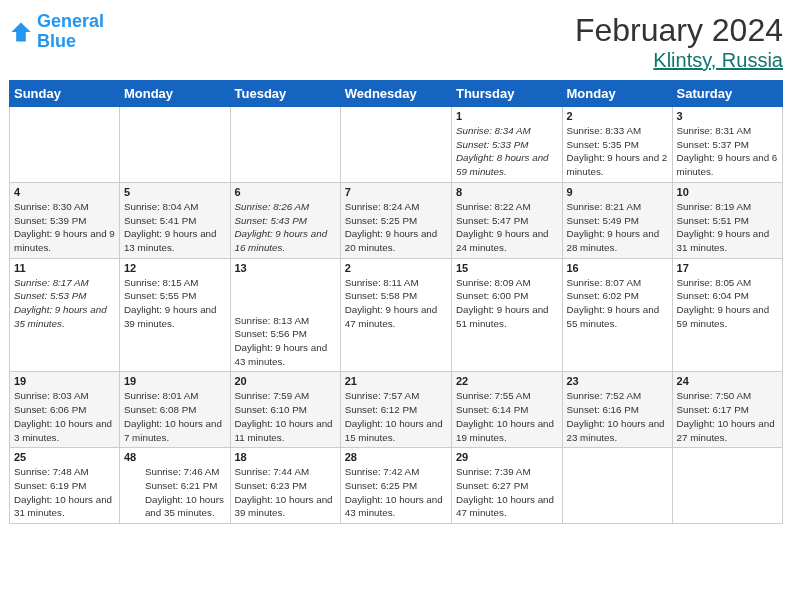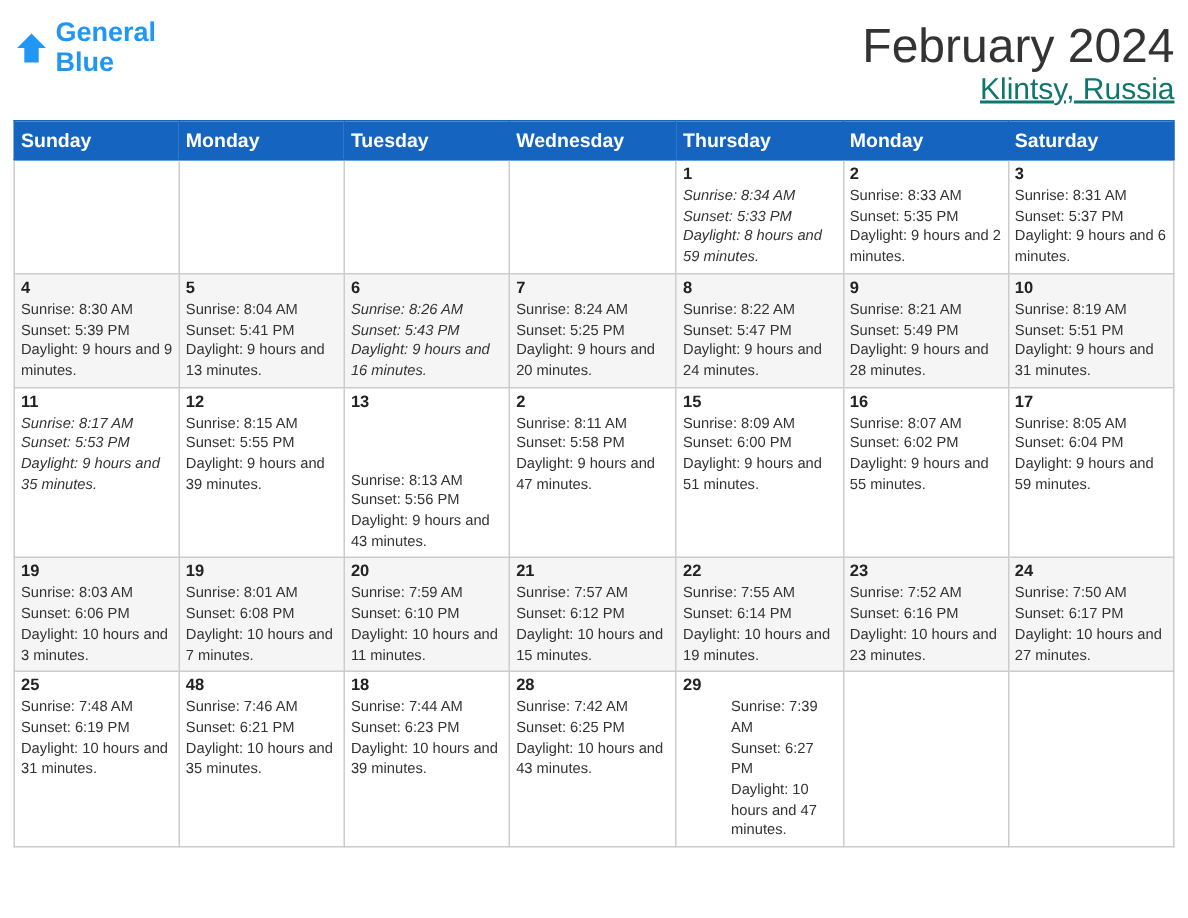--- a/index.html
+++ b/index.html
@@ -283,39 +283,39 @@
         </tr>
         <tr>
           <td>
             <div class="day-number">25</div>
             <div class="day-info" style="white-space: pre-line;">Sunrise: 7:48 AM
 Sunset: 6:19 PM
 Daylight: 10 hours and 31 minutes.</div>
           </td>
           <td>
             <div class="day-number">48</div>
-            <div class="day-info" style="white-space: pre-line;">Sunrise: 7:46 AM
+            <div class="day-info" style="white-space: pre-line; margin-left: 21px;">Sunrise: 7:46 AM
 Sunset: 6:21 PM
 Daylight: 10 hours and 35 minutes.</div>
           </td>
           <td>
             <div class="day-number">18</div>
             <div class="day-info" style="white-space: pre-line;">Sunrise: 7:44 AM
 Sunset: 6:23 PM
 Daylight: 10 hours and 39 minutes.</div>
           </td>
           <td>
             <div class="day-number">28</div>
             <div class="day-info" style="white-space: pre-line;">Sunrise: 7:42 AM
 Sunset: 6:25 PM
 Daylight: 10 hours and 43 minutes.</div>
           </td>
           <td>
             <div class="day-number">29</div>
-            <div class="day-info" style="white-space: pre-line; margin-left: 32px;">Sunrise: 7:39 AM
+            <div class="day-info" style="white-space: pre-line;">Sunrise: 7:39 AM
 Sunset: 6:27 PM
 Daylight: 10 hours and 47 minutes.</div>
           </td>
           <td class="empty-cell"></td>
           <td class="empty-cell"></td>
         </tr>
       </tbody>
   </table>
 </div>
 

